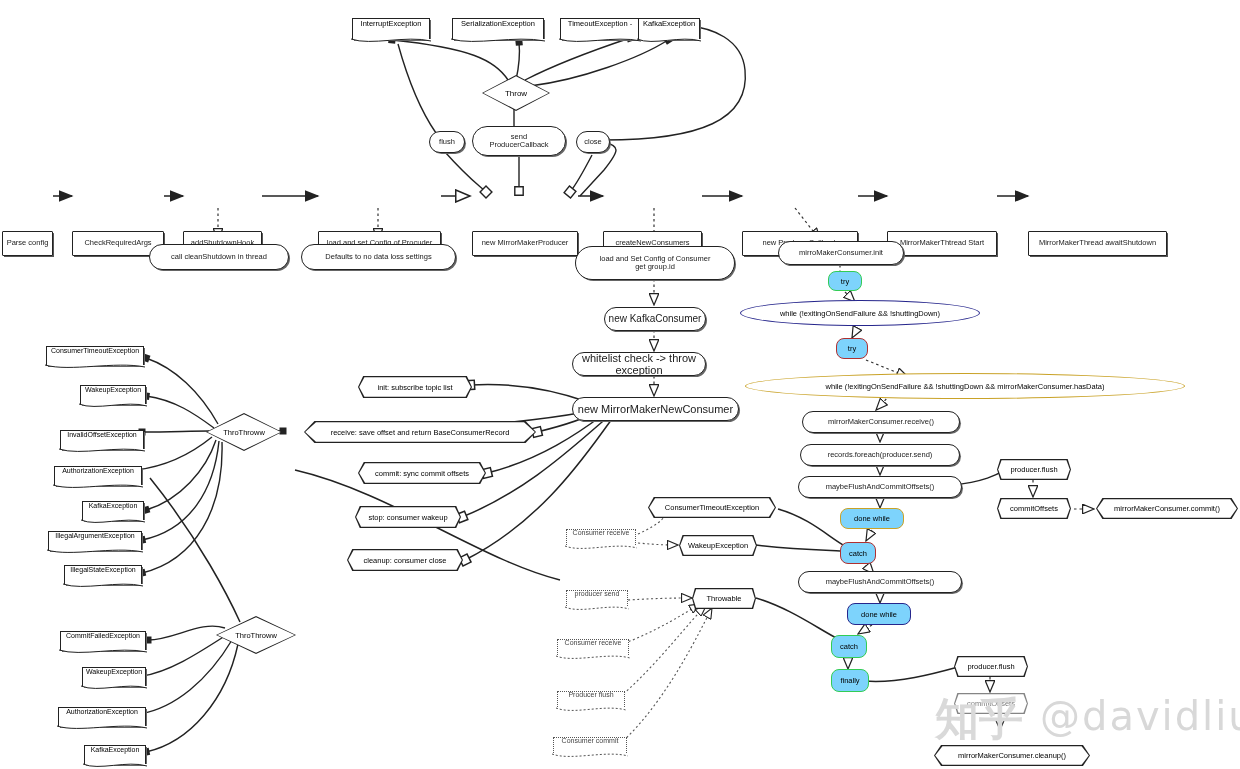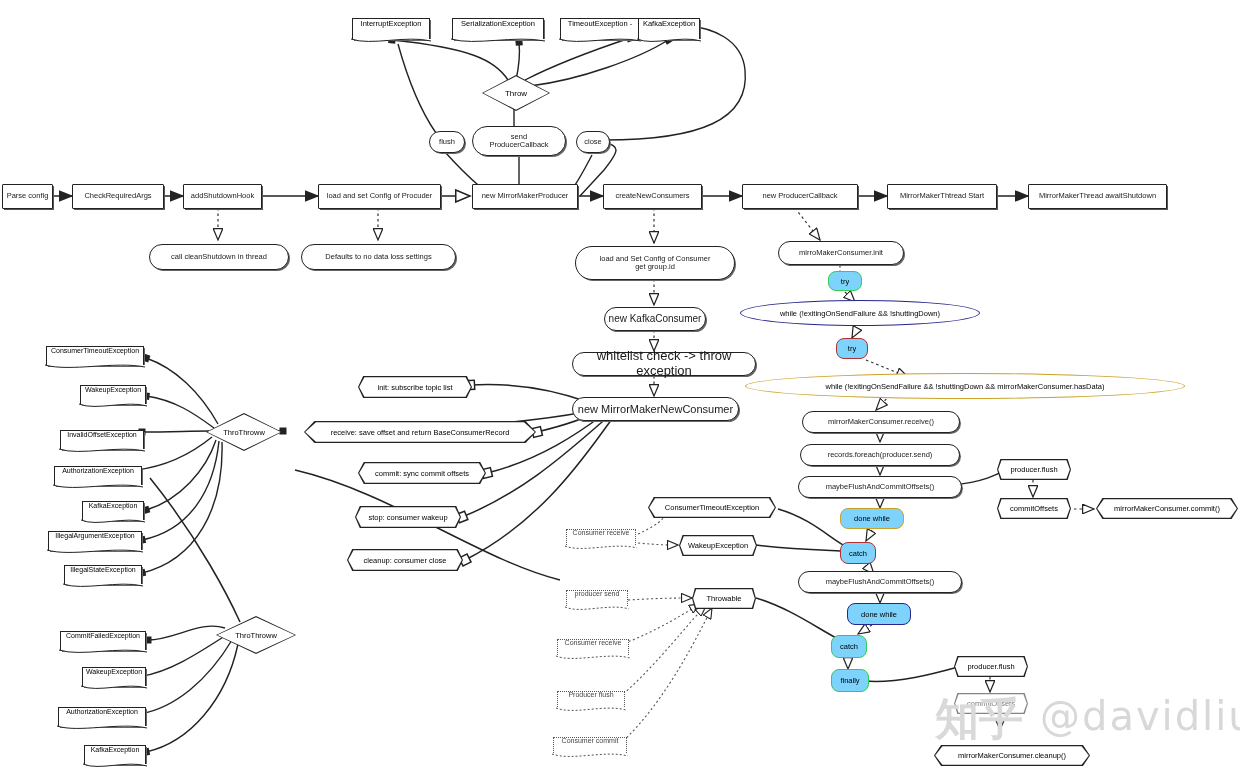--- a/index.html
+++ b/index.html
@@ -7,21 +7,21 @@
   #canvas{position:relative;width:1240px;height:769px;background:#fff;overflow:hidden;}
   svg.edges{position:absolute;left:0;top:0;width:1240px;height:769px;pointer-events:none;}
 
   .node{position:absolute;box-sizing:border-box;display:flex;align-items:center;
         justify-content:center;text-align:center;color:#1a1a1a;background:#fff;
         line-height:1.12;}
   .lbl{display:block;white-space:pre-line;}
 
   
   .rect{border:1px solid #2b2b2b;border-radius:1px;
-        box-shadow:1.5px 1.5px 0 -0.5px #555;}
+        box-shadow:1.5px 1.5px 0 -0.5px #555;margin-top:47px;}
   .rect.thick{border:1.4px solid #222;}
 
   .stadium{border:1.3px solid #222;border-radius:999px;
            box-shadow:1.5px 1.5px 0 -0.5px #666;}
   .hexwrap{position:absolute;}
   .hexwrap .hexbg{position:absolute;inset:0;background:#222;
        clip-path:polygon(4.5% 0,95.5% 0,100% 50%,95.5% 100%,4.5% 100%,0 50%);}
   .hexwrap .hexfg{position:absolute;inset:1.2px;background:#fff;
        clip-path:polygon(4.7% 0,95.3% 0,100% 50%,95.3% 100%,4.7% 100%,0 50%);
        display:flex;align-items:center;justify-content:center;text-align:center;}
@@ -277,21 +277,21 @@
     <span class="lbl">Defaults to no data loss settings</span>
     </div>
 
   <div class="node stadium" style="left:575px;top:246px;width:160px;height:34px;font-size:7.5px;">
     <span class="lbl">load and Set Config of Consumer
 get group.id</span>
     </div>
   <div class="node stadium" style="left:604px;top:307px;width:102px;height:24px;font-size:10px;">
     <span class="lbl">new KafkaConsumer</span>
     </div>
-  <div class="node stadium" style="left:572px;top:352px;width:184px;height:24px;font-size:13px;">
+  <div class="node stadium" style="left:572px;top:352px;width:134px;height:24px;font-size:11px;">
     <span class="lbl">whitelist check -&gt; throw exception</span>
     </div>
   <div class="node stadium" style="left:572px;top:397px;width:167px;height:24px;font-size:11px;">
     <span class="lbl">new MirrorMakerNewConsumer</span>
     </div>
 
   <div class="hexwrap" style="left:358px;top:376px;width:114px;height:22px;font-size:7.5px;">
     <div class="hexbg"></div>
       <div class="hexfg">
         <span class="lbl">init: subscribe topic list</span>

